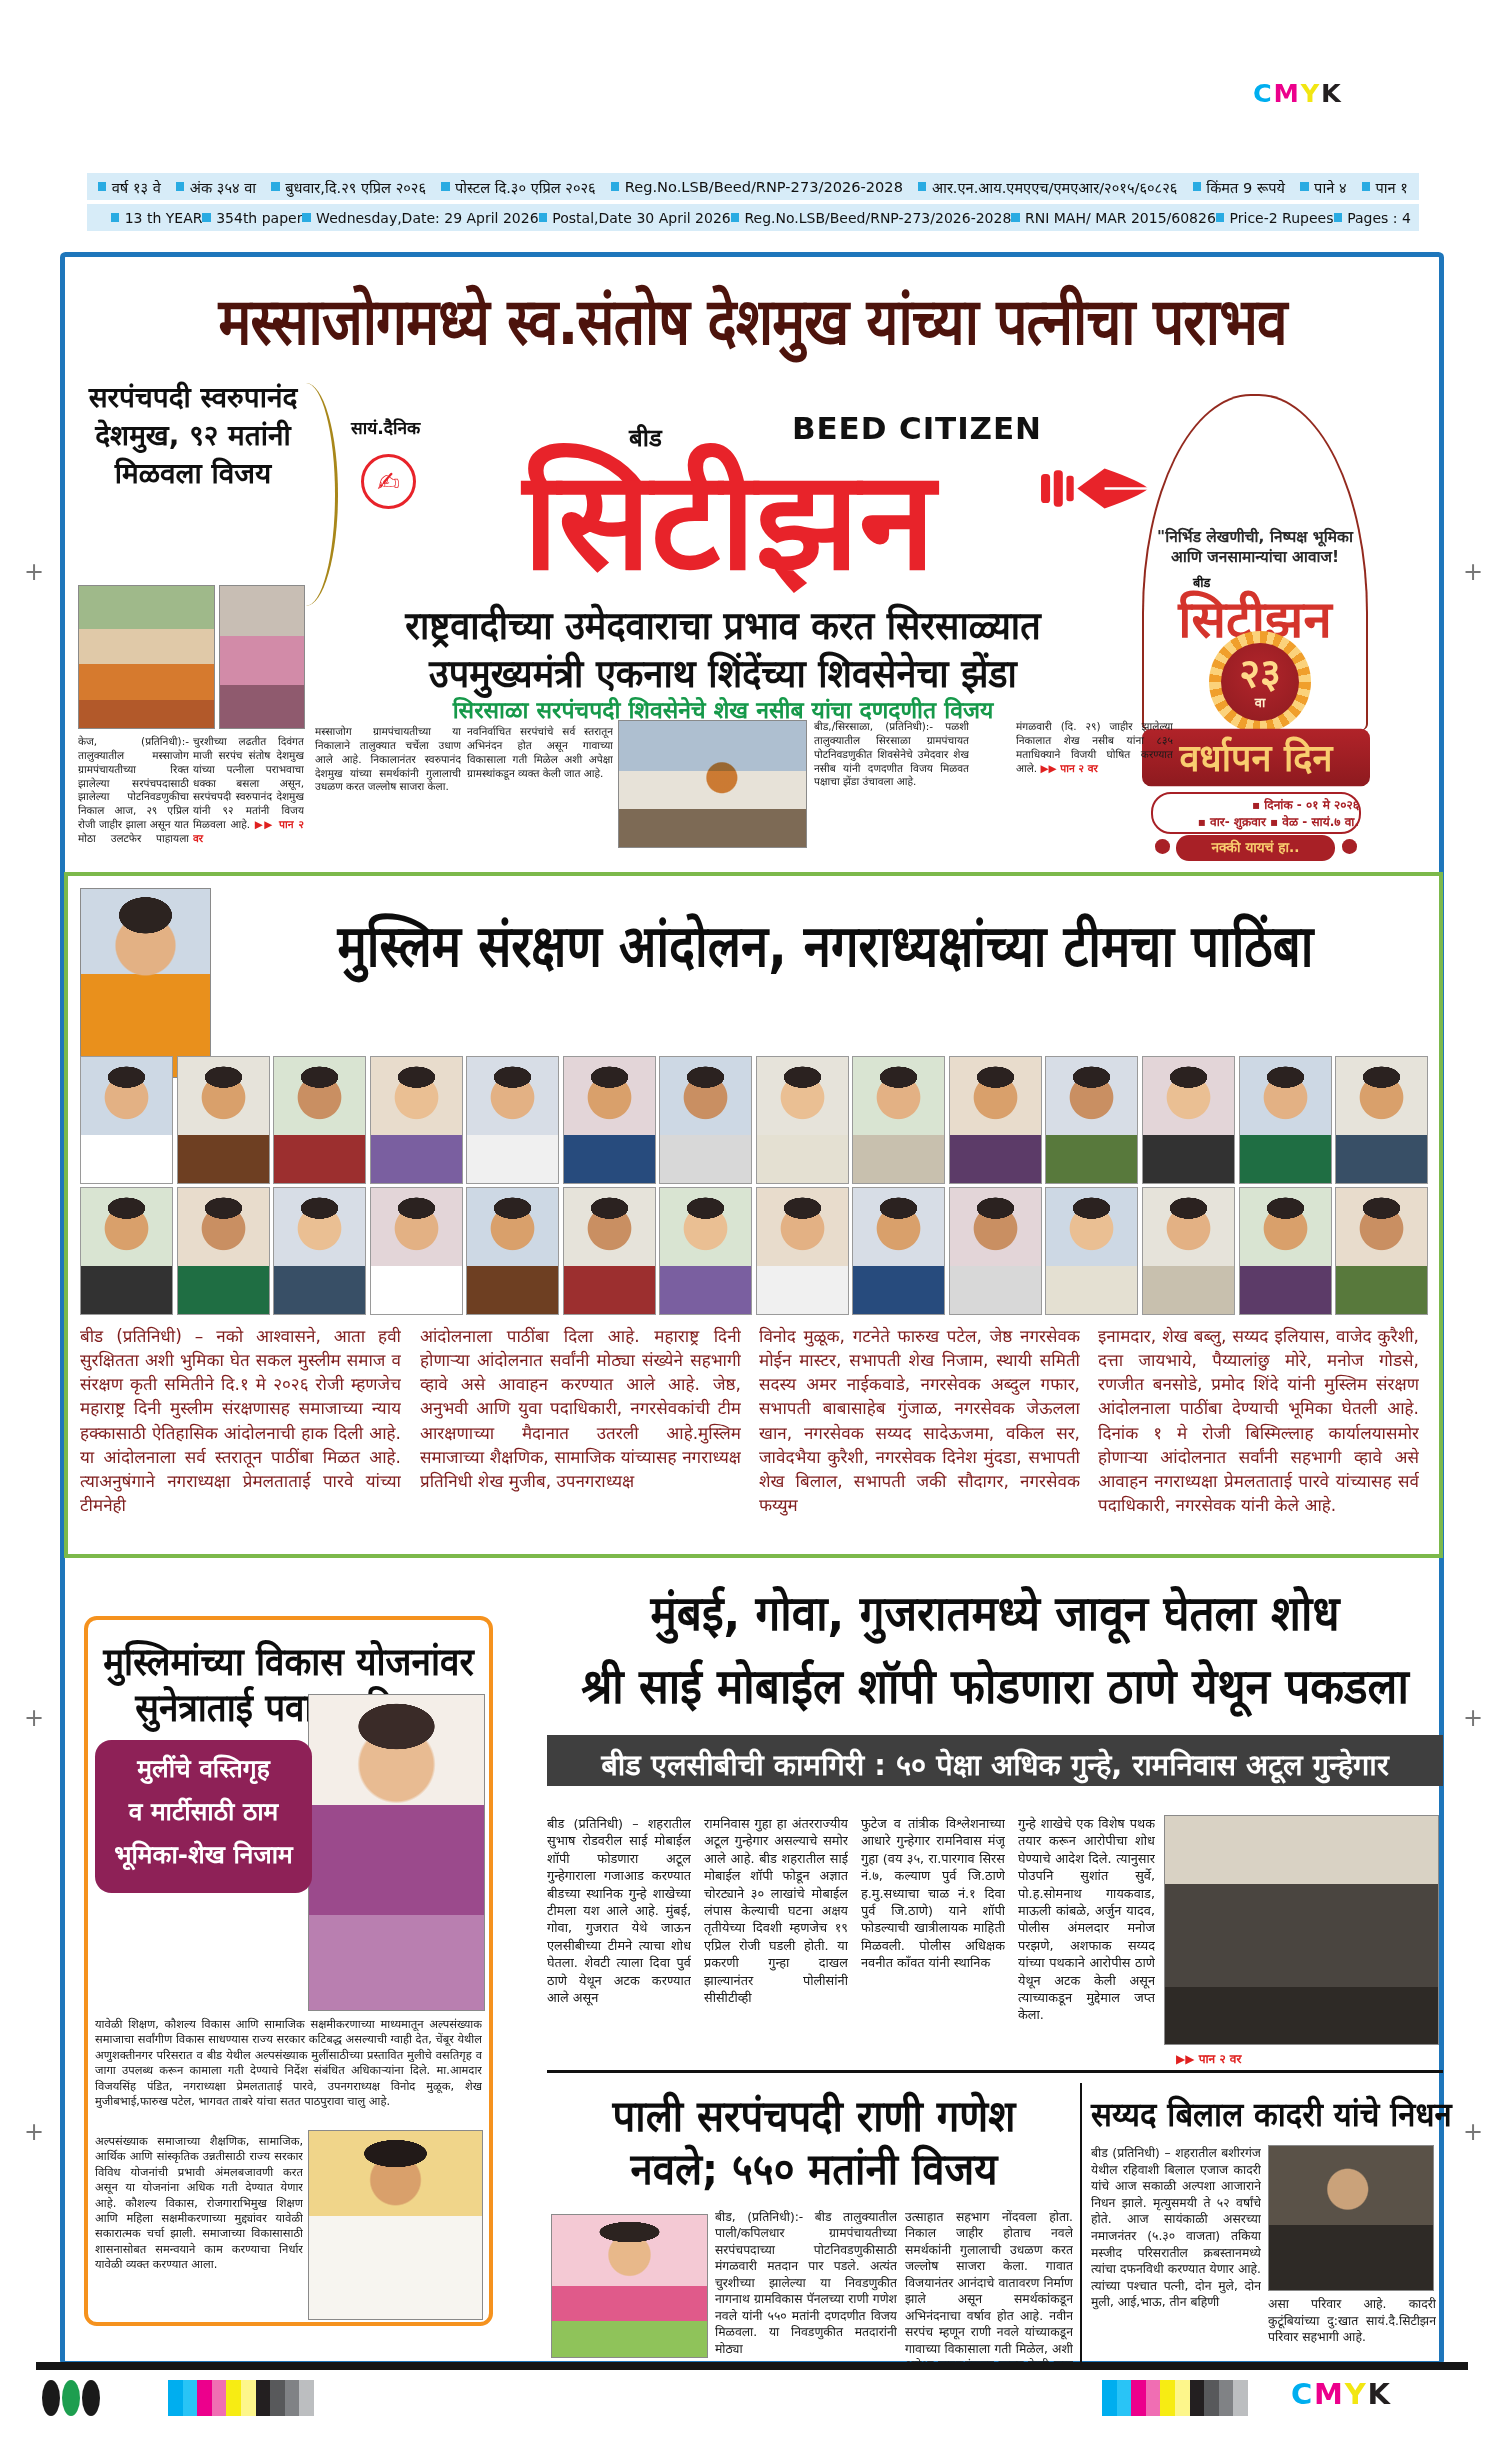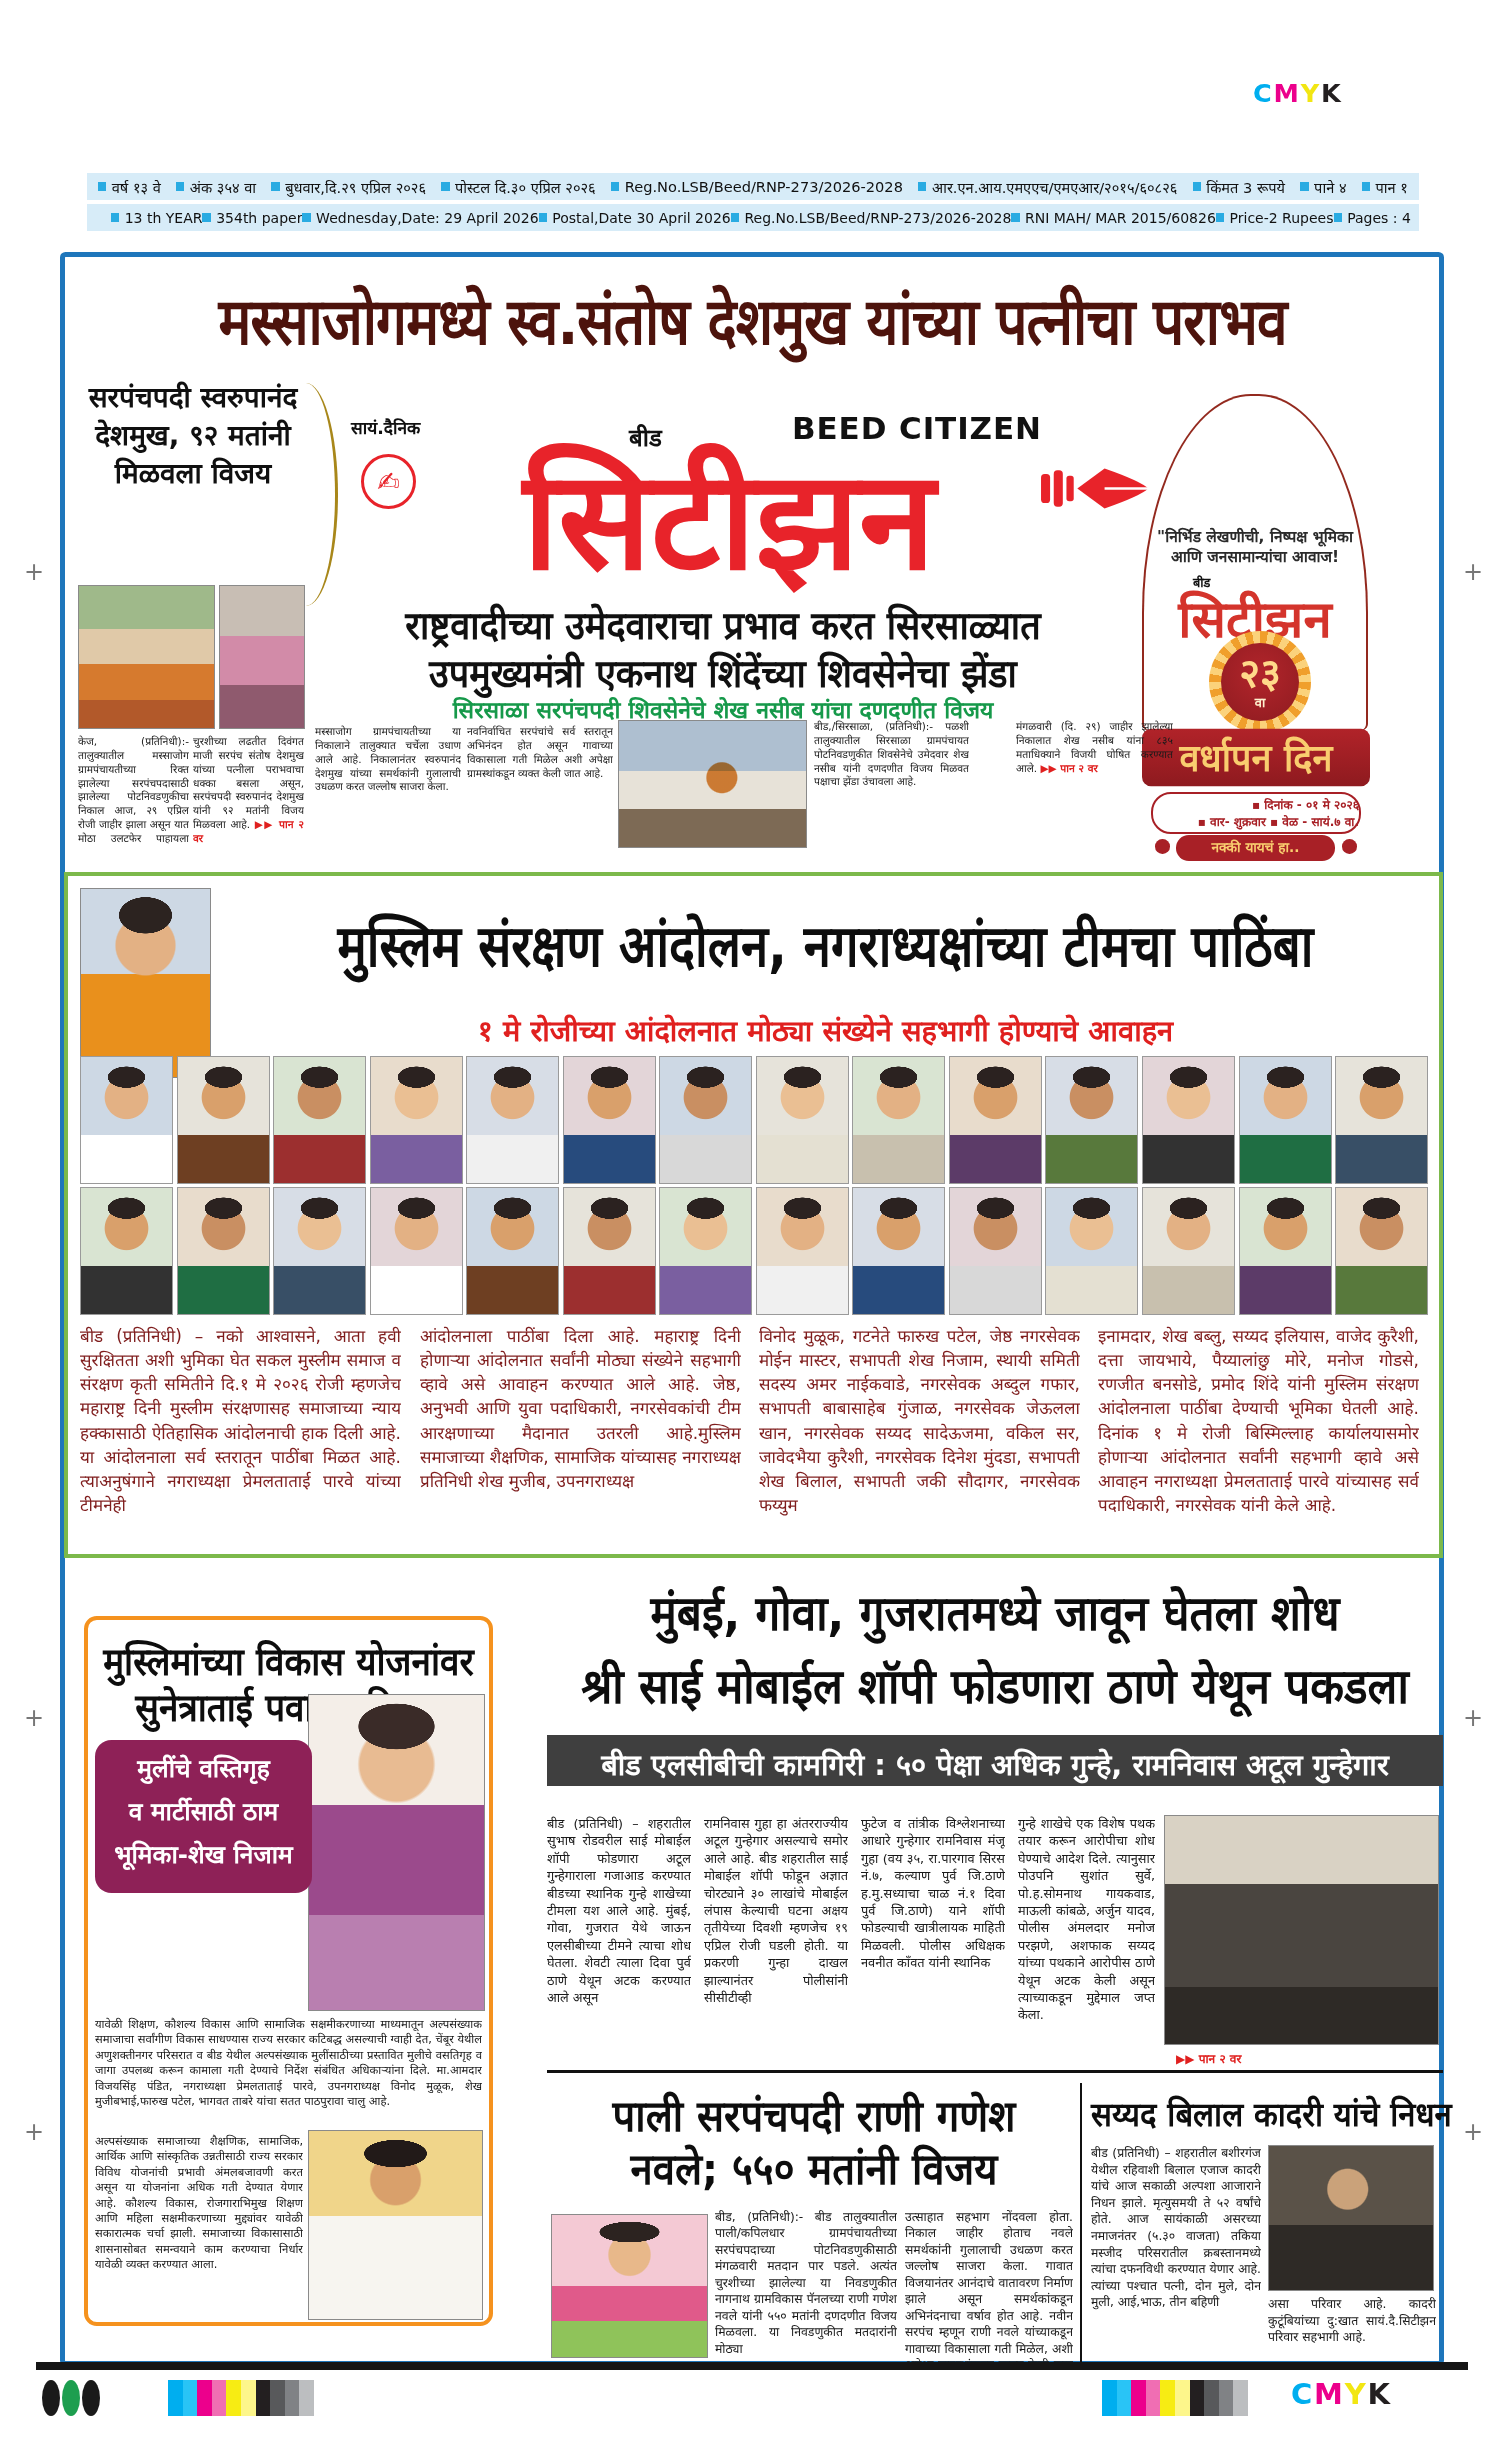--- a/index.html
+++ b/index.html
@@ -62,21 +62,21 @@
 
   <div class="abs cmyk" style="left:1253px;top:78px;font-size:25.5px;"><span style="color: rgb(0, 174, 239);">C</span><span style="color: rgb(236, 0, 140);">M</span><span style="color: rgb(242, 230, 18);">Y</span><span style="color: rgb(35, 31, 32);">K</span></div>
 
   <div class="abs hrow" id="hrow1" style="left:87px;top:173px;width:1332px;height:27px;font-size:14.6px;">
       <span class="hitem">वर्ष १३ वे</span>
       <span class="hitem">अंक ३५४ वा</span>
       <span class="hitem">बुधवार,दि.२९ एप्रिल २०२६</span>
       <span class="hitem">पोस्टल दि.३० एप्रिल २०२६</span>
       <span class="hitem">Reg.No.LSB/Beed/RNP-273/2026-2028</span>
       <span class="hitem">आर.एन.आय.एमएएच/एमएआर/२०१५/६०८२६</span>
-      <span class="hitem">किंमत 3 रूपये</span>
+      <span class="hitem">किंमत 9 रूपये</span>
       <span class="hitem">पाने ४</span>
       <span class="hitem">पान १</span>
     </div>
   <div class="abs hrow" id="hrow2" style="left:87px;top:204px;width:1332px;height:27px;font-size:14px;padding-left:24px;">
       <span class="hitem">13 th YEAR</span>
       <span class="hitem">354th paper</span>
       <span class="hitem">Wednesday,Date: 29 April 2026</span>
       <span class="hitem">Postal,Date 30 April 2026</span>
       <span class="hitem">Reg.No.LSB/Beed/RNP-273/2026-2028</span>
       <span class="hitem">RNI MAH/ MAR 2015/60826</span>
@@ -140,21 +140,20 @@
 
   <div class="abs tiny just clip" style="left:315px;top:725px;width:146px;height:123px;">मस्साजोग ग्रामपंचायतीच्या या निकालाने तालुक्यात चर्चेला उधाण आले आहे. निकालानंतर स्वरुपानंद देशमुख यांच्या समर्थकांनी गुलालाची उधळण करत जल्लोष साजरा केला.</div>
   <div class="abs tiny just clip" style="left:467px;top:725px;width:146px;height:123px;">नवनिर्वाचित सरपंचांचे सर्व स्तरातून अभिनंदन होत असून गावाच्या विकासाला गती मिळेल अशी अपेक्षा ग्रामस्थांकडून व्यक्त केली जात आहे.</div>
   <div class="abs photo" style="left:618px;top:720px;width:189px;height:128px;background:linear-gradient(180deg,#aebfd0 0 40%,#e7e2d8 40% 70%,#7d6a55 70%), radial-gradient(circle at 55% 45%, #e08a3c 0 12%, transparent 13%);background-blend-mode:multiply;"></div>
   <div class="abs tiny just clip" style="left:814px;top:720px;width:155px;height:130px;">बीड,/सिरसाळा, (प्रतिनिधी):- पळशी तालुक्यातील सिरसाळा ग्रामपंचायत पोटनिवडणुकीत शिवसेनेचे उमेदवार शेख नसीब यांनी दणदणीत विजय मिळवत पक्षाचा झेंडा उंचावला आहे.</div>
   <div class="abs tiny just clip" style="left:976px;top:720px;width:157px;height:130px;margin-left:40px;"><span>मंगळवारी (दि. २९) जाहीर झालेल्या निकालात शेख नसीब यांना ८३५ मताधिक्याने विजयी घोषित करण्यात आले.</span> <span class="more">▶▶ पान २ वर</span></div>
 
   <div class="abs greenframe" style="left:64px;top:872px;width:1379px;height:686px;"></div>
   <div class="abs photo" style="left:80px;top:888px;width:131px;height:190px;background:radial-gradient(ellipse 34% 16% at 50% 14%,#2c2320 0 60%,transparent 61%),radial-gradient(circle at 50% 30%,#e3b184 0 20%,transparent 21%),linear-gradient(180deg,#cdd8e4 0 45%,#e9901c 45%);"></div>
   <div class="abs ctr" style="left:219px;top:905px;width:1213px;font-size:49px;font-weight:800;color:#0d0d0d;transform:scaleY(1.18);transform-origin:top center;white-space:nowrap;">मुस्लिम संरक्षण आंदोलन, नगराध्यक्षांच्या टीमचा पाठिंबा</div>
-  <div class="abs ctr" style="left:219px;top:1010px;width:1213px;font-size:29px;font-weight:800;color:#e0201f;white-space:nowrap;">१ मे रोजीच्या आंदोलनात मोठ्या संख्येने सहभागी होण्याचे आवाहन</div>
   <div class="abs" id="mrow1" style="left:80px;top:1056px;width:1348px;height:128px;display:flex;gap:3.6px;">
       <div class="cell" style="background: radial-gradient(34% 14% at 50% 16%, rgb(43, 34, 32) 0px, rgb(43, 34, 32) 60%, transparent 61%), radial-gradient(circle at 50% 32%, rgb(227, 177, 132) 0px, rgb(227, 177, 132) 22%, transparent 23%), linear-gradient(rgb(205, 216, 228) 0px, rgb(205, 216, 228) 62%, rgb(255, 255, 255) 62%);"></div>
       <div class="cell" style="background: radial-gradient(34% 14% at 50% 16%, rgb(43, 34, 32) 0px, rgb(43, 34, 32) 60%, transparent 61%), radial-gradient(circle at 50% 32%, rgb(217, 160, 107) 0px, rgb(217, 160, 107) 22%, transparent 23%), linear-gradient(rgb(230, 227, 218) 0px, rgb(230, 227, 218) 62%, rgb(110, 63, 34) 62%);"></div>
       <div class="cell" style="background: radial-gradient(34% 14% at 50% 16%, rgb(43, 34, 32) 0px, rgb(43, 34, 32) 60%, transparent 61%), radial-gradient(circle at 50% 32%, rgb(201, 143, 98) 0px, rgb(201, 143, 98) 22%, transparent 23%), linear-gradient(rgb(217, 228, 210) 0px, rgb(217, 228, 210) 62%, rgb(156, 47, 47) 62%);"></div>
       <div class="cell" style="background: radial-gradient(34% 14% at 50% 16%, rgb(43, 34, 32) 0px, rgb(43, 34, 32) 60%, transparent 61%), radial-gradient(circle at 50% 32%, rgb(234, 191, 147) 0px, rgb(234, 191, 147) 22%, transparent 23%), linear-gradient(rgb(232, 220, 204) 0px, rgb(232, 220, 204) 62%, rgb(122, 95, 160) 62%);"></div>
       <div class="cell" style="background: radial-gradient(34% 14% at 50% 16%, rgb(43, 34, 32) 0px, rgb(43, 34, 32) 60%, transparent 61%), radial-gradient(circle at 50% 32%, rgb(227, 177, 132) 0px, rgb(227, 177, 132) 22%, transparent 23%), linear-gradient(rgb(215, 221, 230) 0px, rgb(215, 221, 230) 62%, rgb(240, 240, 240) 62%);"></div>
       <div class="cell" style="background: radial-gradient(34% 14% at 50% 16%, rgb(43, 34, 32) 0px, rgb(43, 34, 32) 60%, transparent 61%), radial-gradient(circle at 50% 32%, rgb(217, 160, 107) 0px, rgb(217, 160, 107) 22%, transparent 23%), linear-gradient(rgb(227, 213, 216) 0px, rgb(227, 213, 216) 62%, rgb(39, 75, 125) 62%);"></div>
       <div class="cell" style="background: radial-gradient(34% 14% at 50% 16%, rgb(43, 34, 32) 0px, rgb(43, 34, 32) 60%, transparent 61%), radial-gradient(circle at 50% 32%, rgb(201, 143, 98) 0px, rgb(201, 143, 98) 22%, transparent 23%), linear-gradient(rgb(205, 216, 228) 0px, rgb(205, 216, 228) 62%, rgb(216, 216, 216) 62%);"></div>
       <div class="cell" style="background: radial-gradient(34% 14% at 50% 16%, rgb(43, 34, 32) 0px, rgb(43, 34, 32) 60%, transparent 61%), radial-gradient(circle at 50% 32%, rgb(234, 191, 147) 0px, rgb(234, 191, 147) 22%, transparent 23%), linear-gradient(rgb(230, 227, 218) 0px, rgb(230, 227, 218) 62%, rgb(228, 224, 210) 62%);"></div>
       <div class="cell" style="background: radial-gradient(34% 14% at 50% 16%, rgb(43, 34, 32) 0px, rgb(43, 34, 32) 60%, transparent 61%), radial-gradient(circle at 50% 32%, rgb(227, 177, 132) 0px, rgb(227, 177, 132) 22%, transparent 23%), linear-gradient(rgb(217, 228, 210) 0px, rgb(217, 228, 210) 62%, rgb(200, 192, 174) 62%);"></div>

